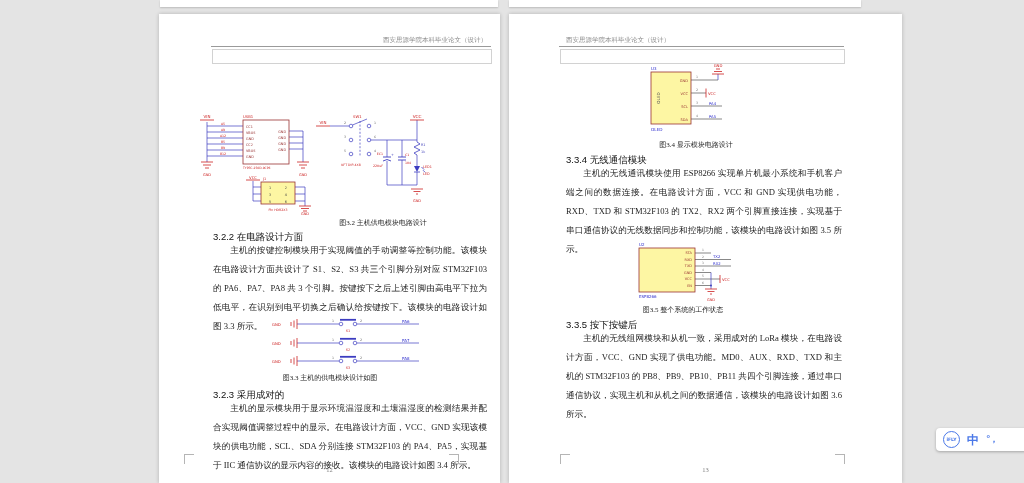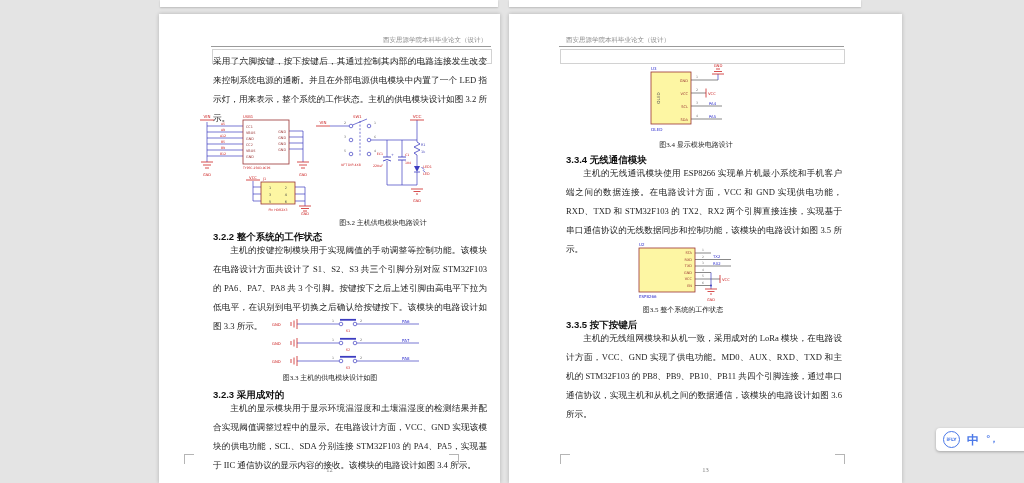--- a/index.html
+++ b/index.html
@@ -5,21 +5,21 @@
   html,body{margin:0;padding:0}
   body{width:1024px;height:483px;background:#e4e4e4;overflow:hidden;position:relative;
        font-family:"Liberation Serif","DejaVu Serif",serif;color:#222}
   .prev{position:absolute;top:0;height:7px;background:#fff;box-shadow:0 1px 2px rgba(0,0,0,.18)}
   .page{position:absolute;top:14px;height:469px;background:#fff;box-shadow:0 0 4px rgba(0,0,0,.22)}
   .hdr{position:absolute;font-size:6.5px;color:#8e8e8e;white-space:nowrap}
   .hrule{position:absolute;height:1px;background:#9a9a9a}
   .bbox{position:absolute;border:1px solid #d2d2d2}
   .para{position:absolute;font-size:8.6px;line-height:19px;color:#1d1d1d;text-align:justify;text-indent:2em}
   .noind{text-indent:0}
-  .sech{position:absolute;font-size:9.5px;font-weight:bold;color:#101010;
+  .sech{position:absolute;font-size:9.5px;font-weight:normal;color:#101010;
         font-family:"Liberation Sans","DejaVu Sans",sans-serif;white-space:nowrap}
   .figcap{position:absolute;font-size:7px;color:#1d1d1d;text-align:center;white-space:nowrap}
   .pnum{position:absolute;font-size:6.5px;color:#7f7f7f;text-align:center;width:100%}
   .cml{position:absolute;width:9px;height:9px;border-left:1px solid #b5b5b5;border-top:1px solid #b5b5b5}
   .cmr{position:absolute;width:9px;height:9px;border-right:1px solid #b5b5b5;border-top:1px solid #b5b5b5}
   svg.fig{position:absolute}
   svg text{font-family:"DejaVu Sans",sans-serif}
   .ime{position:absolute;left:936px;top:428px;width:78px;height:23px;background:#fff;border-radius:4px;
        box-shadow:0 1px 3px rgba(0,0,0,.28);display:flex;align-items:center;padding:0 7px;gap:7px;
        font-family:"DejaVu Sans",sans-serif}
@@ -32,21 +32,20 @@
 <body>
 
 <div class="prev" style="left:160px;width:338px"></div>
 <div class="prev" style="left:509px;width:352px"></div>
 
 <div class="page" style="left:159px;width:341px">
   <div class="hdr" style="top:22px;left:54px;width:274px;text-align:right">西安思源学院本科毕业论文（设计）</div>
   <div class="hrule" style="top:32px;left:52px;width:280px"></div>
   <div class="bbox" style="top:35px;left:53px;width:278px;height:13px"></div>
 
-  <div class="para noind" style="top:38px;left:54px;width:274px">采用了六脚按键，按下按键后，其通过控制其内部的电路连接发生改变来控制系统电源的通断。并且在外部电源供电模块中内置了一个 LED 指示灯，用来表示，整个系统的工作状态。主机的供电模块设计如图 3.2 所示。</div>
 
   <svg class="fig" style="left:34px;top:96px" width="270" height="106" viewBox="0 0 270 106">
     <g stroke="#3c3cc0" stroke-width="0.7" fill="none">
       <path d="M14 12 V52 M14 16 H50 M14 22 H50 M14 28 H50 M14 34 H50 M14 40 H50 M14 46 H50"></path>
       <path d="M96 21 H110 M96 27 H110 M96 33 H110 M96 39 H110 M110 21 V52"></path>
       <path d="M60 71 V91 M60 77 H68 M60 84 H68 M60 91 H68 M102 77 H112 M102 84 H112 M102 91 H112 M112 77 V96"></path>
       <path d="M137 16 H156 M177.8 30 H224 M224 10 V32 M224 45 V56 M224 62 V75"></path>
       <path d="M194 30 V47 M194 51 V75 M209 30 V47 M209 50 V75 M194 75 H224"></path>
     </g>
     <g stroke="#c22" stroke-width="0.8" fill="none">
@@ -136,21 +135,21 @@
       <text x="181" y="42">4</text>
     </g>
     <g fill="#4444bb" font-size="3.4">
       <text x="228" y="36">R1</text>
       <text x="228" y="43">1k</text>
       <text x="198" y="46" font-size="3.5">+</text>
     </g>
   </svg>
   <div class="figcap" style="top:204px;left:84px;width:280px">图3.2 主机供电模块电路设计</div>
 
-  <div class="sech" style="top:217px;left:54px">3.2.2 整个系统的工作状态</div>
+  <div class="sech" style="top:217px;left:54px">3.2.2 在电路设计方面</div>
   <div class="para" style="top:227px;left:54px;width:274px">主机的按键控制模块用于实现阈值的手动调整等控制功能。该模块在电路设计方面共设计了 S1、S2、S3 共三个引脚分别对应 STM32F103 的 PA6、PA7、PA8 共 3 个引脚。按键按下之后上述引脚由高电平下拉为低电平，在识别到电平切换之后确认给按键按下。该模块的电路设计如图 3.3 所示。</div>
 
   <svg class="fig" style="left:112px;top:300px" width="185" height="58" viewBox="0 0 185 58">
     <g stroke="#3c3cc0" stroke-width="0.7" fill="none">
       <path d="M26 10 H68 M85.8 10 H148 M26 29 H68 M85.8 29 H148 M26 47 H68 M85.8 47 H148"></path>
       <circle cx="70" cy="10" r="1.8"></circle>
         <circle cx="84" cy="10" r="1.8"></circle>
       <circle cx="70" cy="29" r="1.8"></circle>
         <circle cx="84" cy="29" r="1.8"></circle>
       <circle cx="70" cy="47" r="1.8"></circle>

